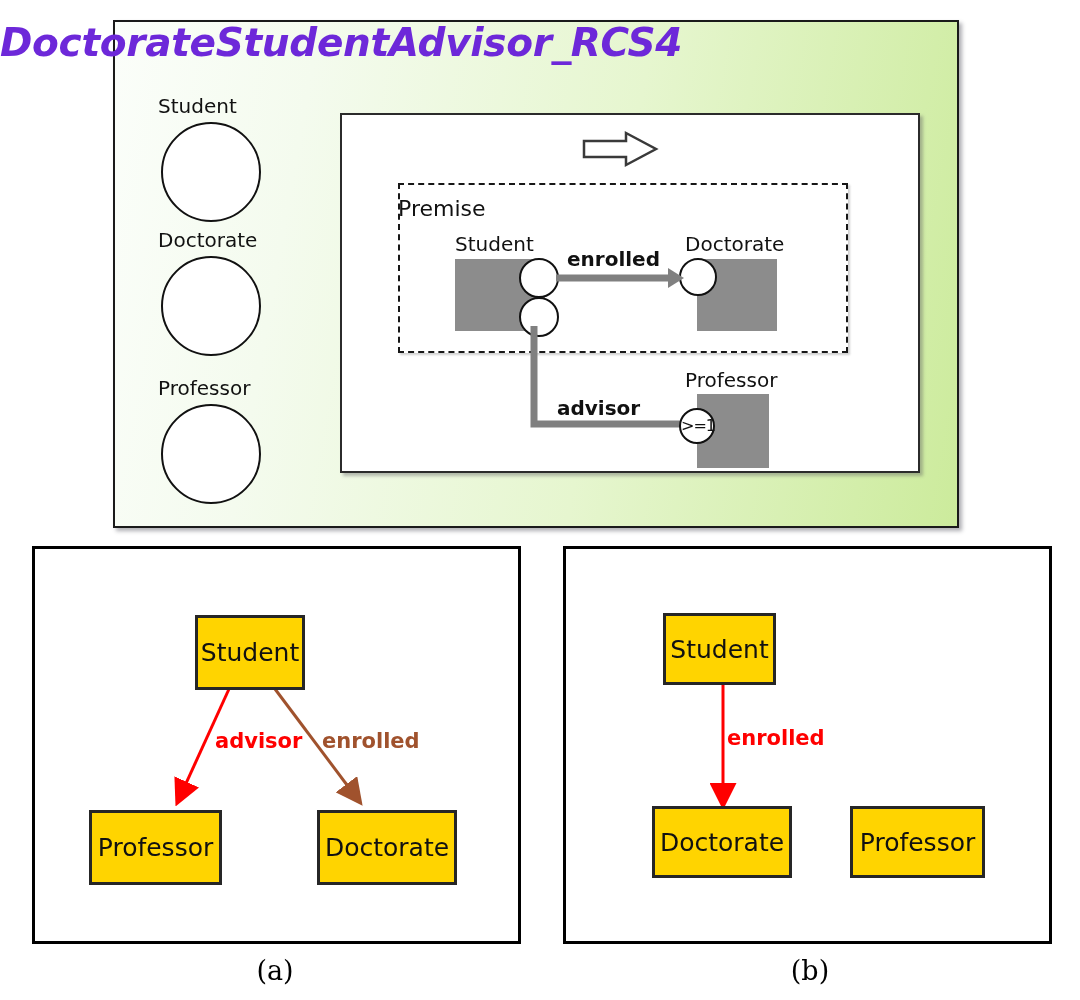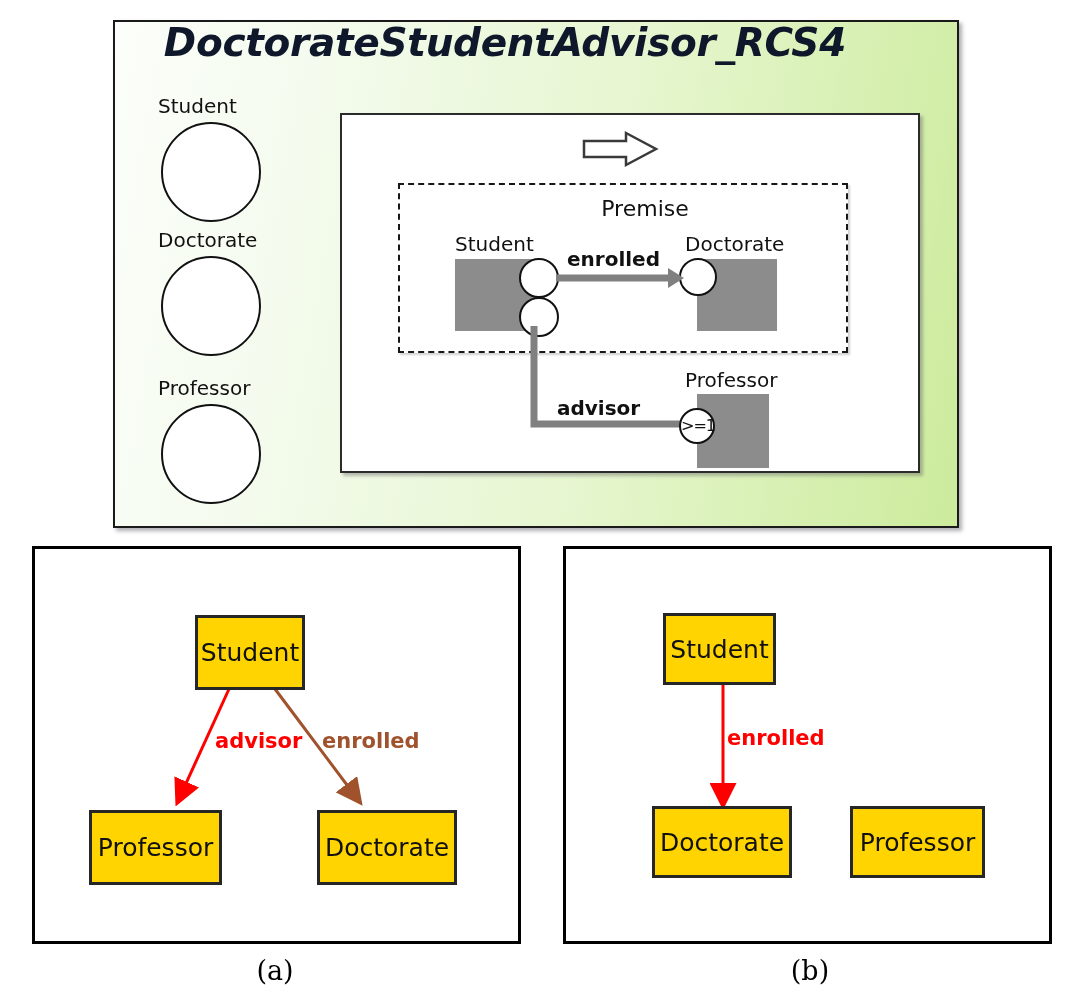--- a/index.html
+++ b/index.html
@@ -11,22 +11,22 @@
 
   
   #rule-panel{
     left:113px;top:20px;width:846px;height:508px;
     border:2px solid #1a1a1a;
     background:linear-gradient(100deg,#fbfefa 0%,#f4fbee 22%,#e6f6cf 58%,#cceb9c 100%);
     box-shadow:3px 3px 4px rgba(80,80,90,.45);
     box-sizing:border-box;
   }
   #rule-title{
-    left:0;top:20px;width:846px;text-align:right;
-    font-size:39px;font-weight:bold;font-style:italic;color:#0f172a;
+    left:0;top:20px;width:846px;text-align:left;
+    font-size:39px;font-weight:bold;font-style:italic;color:#6d28d9;
     letter-spacing:-.3px;
     font-family:"DejaVu Sans","Liberation Sans",sans-serif;
   }
 
   
   .ent-label{font-size:20px;color:#111;white-space:nowrap;}
   .ent-circle{
     width:100px;height:100px;border-radius:50%;
     border:2px solid #111;background:#ffffff;box-sizing:border-box;
   }
@@ -40,21 +40,21 @@
   
   #implies-arrow{left:582px;top:131px;width:76px;height:36px;}
 
   
   #premise-box{
     left:398px;top:183px;width:450px;height:170px;
     border:2px dashed #171717;box-sizing:border-box;background:transparent;
     box-shadow:2px 2px 2px rgba(120,120,120,.35);
   }
   #premise-title{
-    left:420px;top:196px;width:450px;text-align:center;
+    left:398px;top:196px;width:450px;text-align:left;
     font-size:22px;color:#111;
   }
 
   .gbox{background:#8c8c8c;}
   .port{
     border-radius:50%;background:#ffffff;border:2px solid #111;
     box-sizing:border-box;
   }
   .port-txt{
     font-size:16px;color:#111;text-align:center;line-height:30px;

